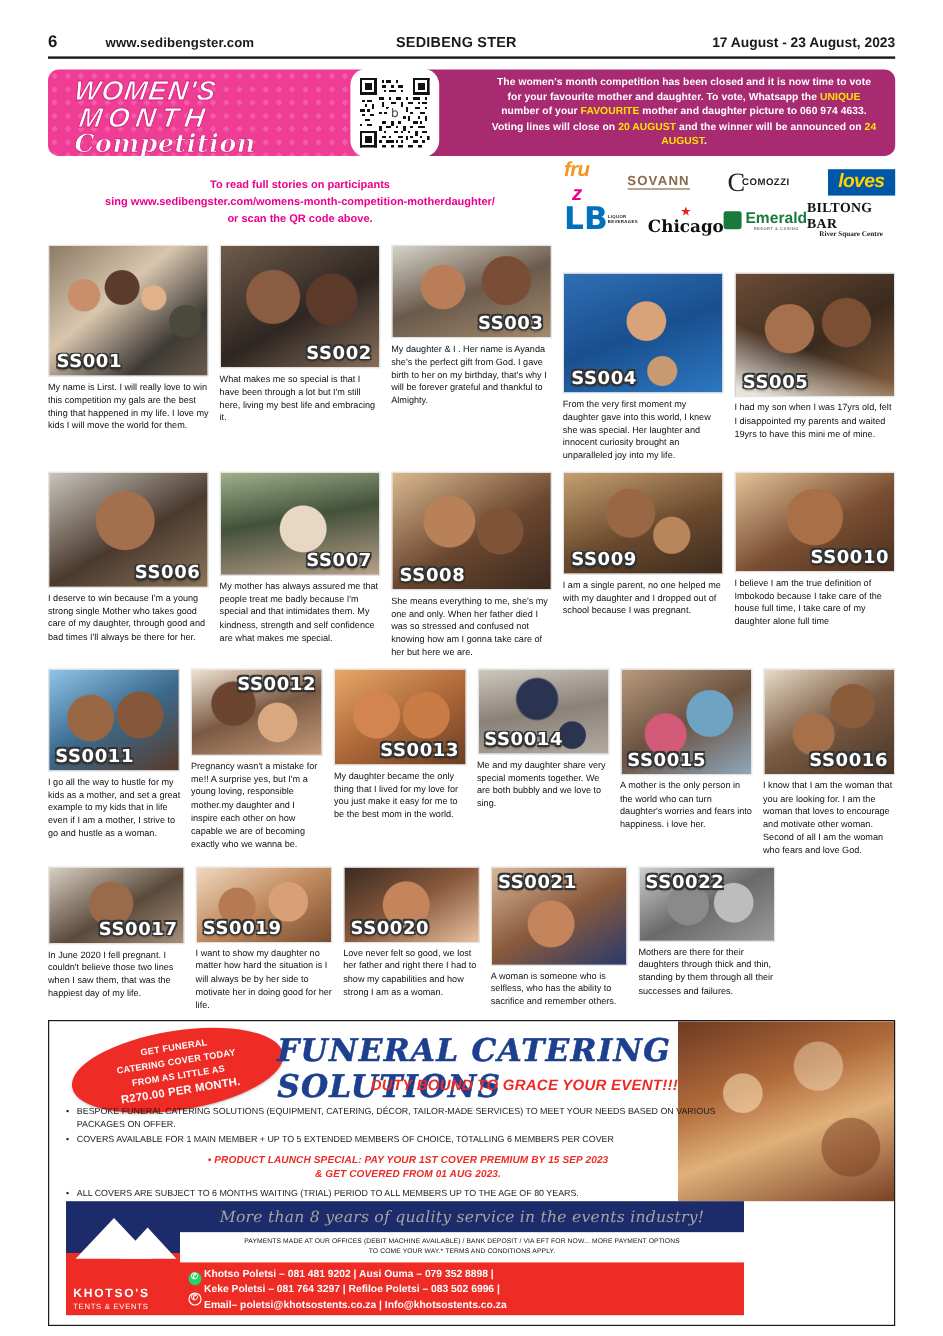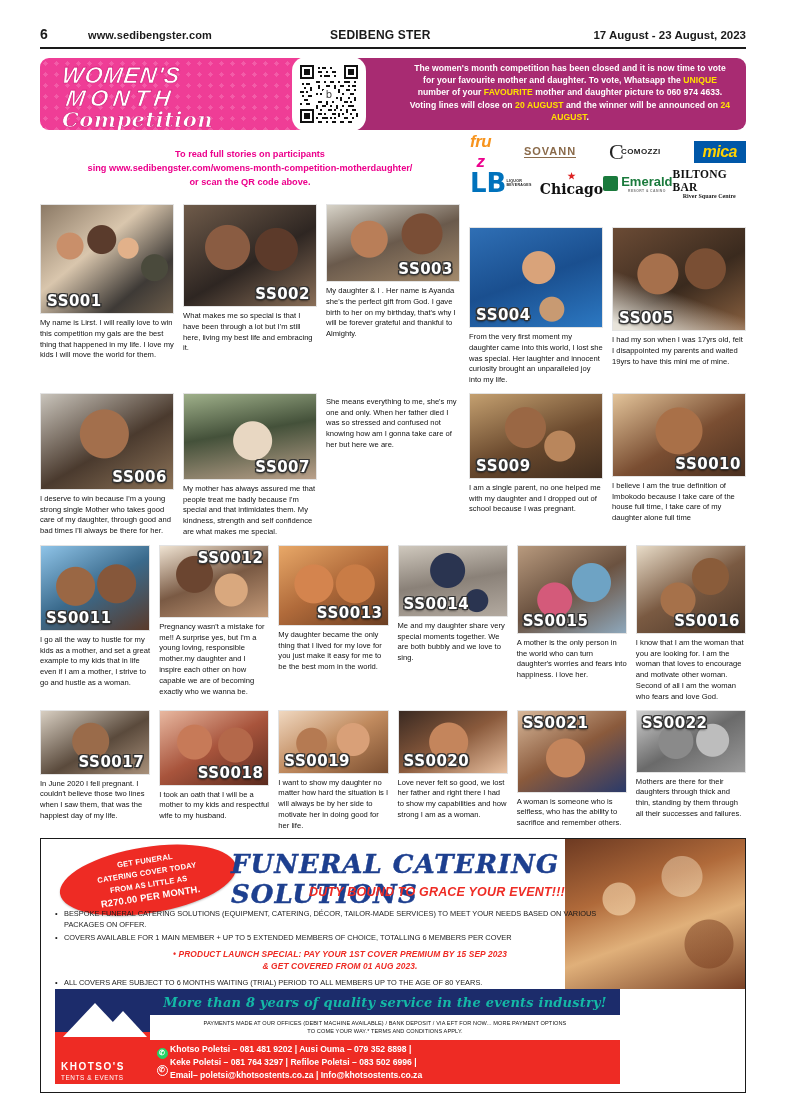--- a/index.html
+++ b/index.html
@@ -175,23 +175,23 @@
     border-left: 24px solid transparent; border-right: 24px solid transparent;
     border-bottom: 26px solid #fff;
   }
   .khotso-name {
     position: absolute; left: 6px; bottom: 12px; color: #fff;
     font-size: 10px; font-weight: 900; letter-spacing: 1.5px;
   }
   .khotso-sub { position: absolute; left: 6px; bottom: 3px; color: #fff; font-size: 6.4px; letter-spacing: .6px; }
   .ad-right { flex: 1; display: flex; flex-direction: column; }
   .tagline {
-    background: #1c2c6b; color: #14b8a6; height: 30px;
+    background: #1c2c6b; color: #a3a3a3; height: 30px;
     display: flex; align-items: center; justify-content: center;
-    font-family: "DejaVu Serif", serif; font-style: italic; font-size: 13px; letter-spacing: .2px; font-weight: bold;
+    font-family: "DejaVu Serif", serif; font-style: italic; font-size: 13px; letter-spacing: .2px;
   }
   .payinfo {
     background: #fff; padding: 4px 8px; text-align: center;
     font-size: 5.6px; line-height: 1.5; color: #111; letter-spacing: .1px;
   }
   .contacts {
     background: #ee2b24; color: #fff; flex: 1; padding: 3px 6px 3px 4px;
     font-size: 8.6px; font-weight: 700; line-height: 1.5;
     display: flex; align-items: center;
   }
@@ -346,21 +346,21 @@
             <span>fru</span>
             <b>z</b>
           </div>
         <div class="lg">
             <span class="lg-sovann">SOVANN</span>
           </div>
         <div class="lg lg-comozzi">
             <span class="cbig">C</span>
             <span>COMOZZI</span>
           </div>
-        <div class="lg lg-mica">mica</div>
+        <div class="lg lg-mica">loves</div>
       </div>
       <div class="logo-line second">
         <div class="lg" style="flex-direction:row">
           <span class="lg-lb">LB</span>
           <span class="lg-lbsub">LIQUOR BEVERAGES</span>
         </div>
         <div class="lg" style="flex-direction:column">
           <span class="lg-star">★</span>
           <span class="lg-chicago">Chicago</span>
         </div>
@@ -401,21 +401,21 @@
           <div class="ph-art" style="background:radial-gradient(circle at 32% 45%,#b97e58 0 18px,transparent 19px),radial-gradient(circle at 72% 38%,#7a4e36 0 20px,transparent 21px)"></div>
           <div class="tag" style="right:6px;bottom:3px">SS003</div>
         </div>
         <div class="cap">My daughter &amp; I . Her name is Ayanda she's the perfect gift from God. I gave birth to her on my birthday,  that's why I will be forever grateful and thankful to Almighty.</div>
       </div>
       <div class="ent" style="width:139px">
         <div class="photo" style="height:101px;margin-top:23px;background:linear-gradient(160deg,#2f6fb5,#1a4f8f 50%,#2c78c2)">
           <div class="ph-art" style="background:radial-gradient(circle at 52% 40%,#d9a37a 0 16px,transparent 17px),radial-gradient(circle at 62% 82%,#c89a72 0 12px,transparent 13px)"></div>
           <div class="tag" style="left:6px;bottom:3px">SS004</div>
         </div>
-        <div class="cap">From the very first moment my daughter came into this world, I lost she was special. Her laughter and innocent curiosity brought an unparalleled joy into my life.</div>
+        <div class="cap">From the very first moment my daughter gave into this world, I knew she was special. Her laughter and innocent curiosity brought an unparalleled joy into my life.</div>
       </div>
       <div class="ent" style="width:139px">
         <div class="photo" style="height:104px;margin-top:23px;background:linear-gradient(150deg,#6b4b35,#3a2a1e 55%,#8a6140)">
           <div class="ph-art" style="background:radial-gradient(circle at 34% 45%,#a6704c 0 20px,transparent 21px),radial-gradient(circle at 70% 40%,#7a4f34 0 20px,transparent 21px),linear-gradient(200deg,transparent 60%,#e8e4da 95%)"></div>
           <div class="tag" style="left:6px;bottom:3px">SS005</div>
         </div>
         <div class="cap">I had my son when I was 17yrs old, felt I disappointed my parents and waited 19yrs to have this mini me of mine.</div>
       </div>
     </div>
 
@@ -428,20 +428,24 @@
         <div class="cap">I deserve to win because I'm a young strong single Mother who takes good care of my daughter, through good and bad times I'll always be there for her.</div>
       </div>
       <div class="ent" style="width:139px">
         <div class="photo" style="height:87px;background:linear-gradient(170deg,#9fb08a,#44513a 45%,#b9a08a)">
           <div class="ph-art" style="background:radial-gradient(circle at 52% 55%,#e8d7c2 0 19px,transparent 20px)"></div>
           <div class="tag" style="right:6px;bottom:3px">SS007</div>
         </div>
         <div class="cap">My mother has always assured me that people treat me badly because I'm special and that intimidates them. My kindness, strength and self confidence are what makes me special.</div>
       </div>
       <div class="ent" style="width:139px">
+        <div class="photo" style="height:99px;background:linear-gradient(150deg,#d9b98f,#6b4730 55%,#3a2a1e)">
+          <div class="ph-art" style="background:radial-gradient(circle at 36% 42%,#b98158 0 21px,transparent 22px),radial-gradient(circle at 68% 50%,#7e5336 0 19px,transparent 20px)"></div>
+          <div class="tag" style="left:6px;bottom:3px">SS008</div>
+        </div>
         <div class="cap">She means everything to me, she's my one and only. When her father died I was so stressed and confused not knowing how am I gonna take care of her  but here we are.</div>
       </div>
       <div class="ent" style="width:139px">
         <div class="photo" style="height:86px;background:linear-gradient(160deg,#c4a070,#6b4a2e 55%,#3e2c1e)">
           <div class="ph-art" style="background:radial-gradient(circle at 42% 40%,#9a6744 0 20px,transparent 21px),radial-gradient(circle at 68% 62%,#b9865c 0 15px,transparent 16px)"></div>
           <div class="tag" style="left:6px;bottom:3px">SS009</div>
         </div>
         <div class="cap">I am a  single parent, no one helped me with my daughter and I dropped out of  school because I was pregnant.</div>
       </div>
       <div class="ent" style="width:139px">
@@ -498,27 +502,20 @@
       </div>
     </div>
 
     <div class="ent-row">
       <div class="ent" style="width:114px">
         <div class="photo" style="height:65px;background:linear-gradient(150deg,#d8cfc2,#5a4a3c 55%,#a8907a)">
           <div class="ph-art" style="background:radial-gradient(circle at 46% 48%,#9a6b4a 0 18px,transparent 19px)"></div>
           <div class="tag" style="right:5px;bottom:3px">SS0017</div>
         </div>
         <div class="cap">In June 2020 I fell pregnant. I couldn't believe those two lines when I saw them, that was the happiest day of my life.</div>
-      </div>
-      <div class="ent" style="width:114px">
-        <div class="photo" style="height:76px;background:linear-gradient(150deg,#e8b8a0,#a8543c 50%,#5a2a1e)">
-          <div class="ph-art" style="background:radial-gradient(circle at 32% 42%,#c77a58 0 17px,transparent 18px),radial-gradient(circle at 70% 46%,#b4684a 0 17px,transparent 18px)"></div>
-          <div class="tag" style="right:5px;bottom:3px">SS0018</div>
-        </div>
-        <div class="cap">I took an oath that I will be a mother to my kids and respectful wife to my husband.</div>
       </div>
       <div class="ent" style="width:114px">
         <div class="photo" style="height:64px;background:linear-gradient(150deg,#f0d8c0,#c08a5e 50%,#7a4e30)">
           <div class="ph-art" style="background:radial-gradient(circle at 30% 52%,#b57a52 0 15px,transparent 16px),radial-gradient(circle at 68% 46%,#d9a078 0 16px,transparent 17px)"></div>
           <div class="tag" style="left:5px;bottom:3px">SS0019</div>
         </div>
         <div class="cap">I want to show my daughter no matter how hard the situation is I will always be by her side to motivate her in doing good for her life.</div>
       </div>
       <div class="ent" style="width:114px">
         <div class="photo" style="height:64px;background:linear-gradient(150deg,#3a2a22,#8a5a3c 50%,#e8c0a0)">

